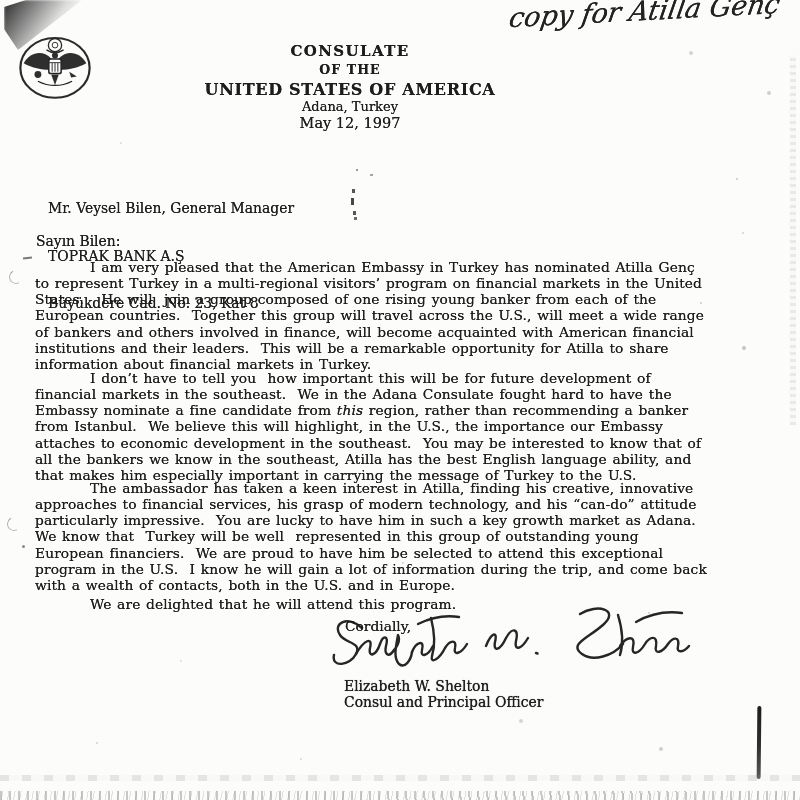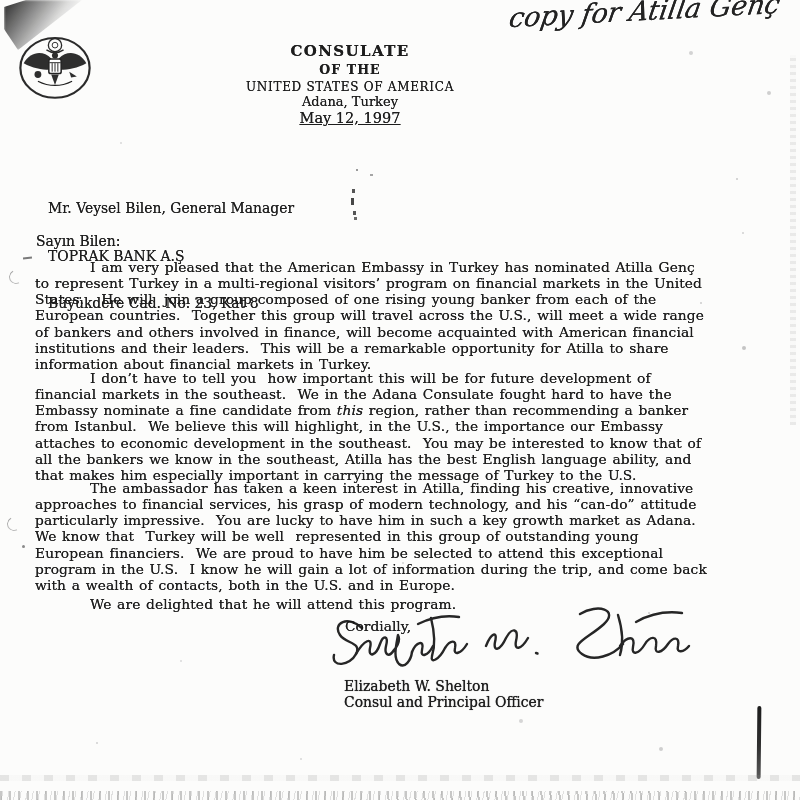--- a/index.html
+++ b/index.html
@@ -10,23 +10,23 @@
     color:#1d1d1d;
   }
   .page *{box-sizing:border-box;}
   .txt{ text-shadow:0 0 .45px rgba(20,20,20,.85); }
 
   
   .seal{position:absolute;left:13px;top:29px;}
   .letterhead{position:absolute;left:195px;top:34px;width:310px;text-align:center;margin-top:8px;}
   .lh1{font-size:15px;font-weight:bold;letter-spacing:1.4px;}
   .lh2{font-size:12.5px;font-weight:bold;letter-spacing:1.1px;margin-top:2px;}
-  .lh3{font-size:12px;font-weight:normal;letter-spacing:.7px;margin-top:3px;}
+  .lh3{font-size:16px;font-weight:bold;letter-spacing:.7px;margin-top:3px;}
   .lh-loc{font-size:13px;margin-top:0px;}
-  .lh-date{font-size:14.5px;margin-top:1px;text-decoration:underline;}
+  .lh-date{font-size:14.5px;margin-top:1px;}
 
   
   .handnote{
     position:absolute;left:512px;top:2px;width:288px;
     font-size:27px;font-style:italic;color:#232323;
     transform:rotate(-3deg) skewX(-12deg);
     transform-origin:left top;white-space:nowrap;
     text-shadow:0 0 .6px #222;
   }
 

